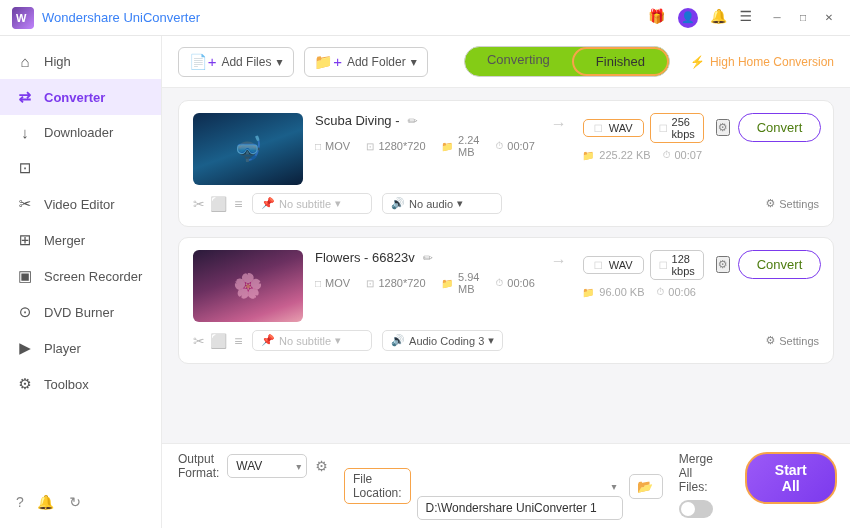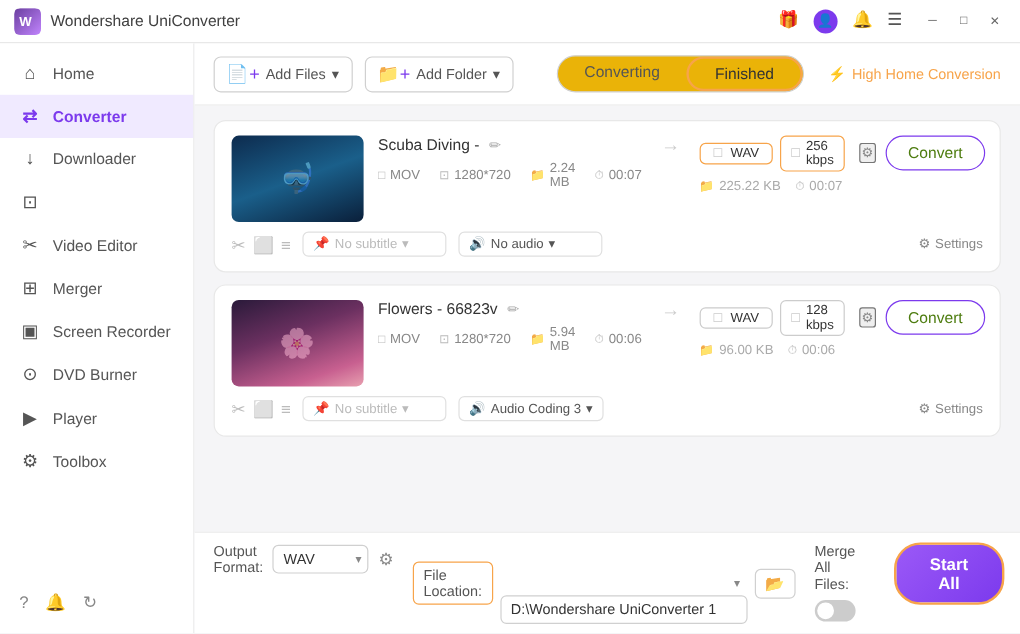--- a/index.html
+++ b/index.html
@@ -17,21 +17,21 @@
     }
     .titlebar-logo {
       width: 22px; height: 22px;
       background: linear-gradient(135deg, #6b3fa0 0%, #a855f7 100%);
       border-radius: 5px;
       margin-right: 8px;
       flex-shrink: 0;
     }
     .titlebar-title {
       font-size: 13px;
-      color: #404040;
+      color: #3b82f6;
       flex: 1;
     }
     .titlebar-controls {
       display: flex;
       gap: 8px;
       align-items: center;
     }
     .titlebar-btn {
       width: 18px; height: 18px;
       border-radius: 50%;
@@ -120,21 +120,21 @@
       border-radius: 6px;
       padding: 5px 10px;
       font-size: 12px;
       color: #555;
       background: #fff;
       cursor: pointer;
     }
     .toolbar-btn .tb-icon { font-size: 15px; color: #7c3aed; }
     .tab-group {
       display: flex;
-      background: #eab308;
+      background: #84cc16;
       border: 1px solid #d0d0d0;
       border-radius: 20px;
       overflow: hidden;
       margin-left: auto;
       margin-right: 10px;
     }
     .tab-item {
       padding: 5px 22px;
       font-size: 13px;
       color: #555;
@@ -442,21 +442,21 @@
     <div class="titlebar-btn">✕</div>
   </div>
 </div>
 
 <div class="main-layout">
 
   <div class="sidebar">
     <nav class="sidebar-nav">
       <div class="sidebar-item">
         <span class="si-icon">⌂</span>
-        <span>Home</span>
+        <span>High</span>
       </div>
       <div class="sidebar-item active">
         <span class="si-icon">⇄</span>
         <span>Converter</span>
       </div>
       <div class="sidebar-item">
         <span class="si-icon">↓</span>
         <span>Downloader</span>
       </div>
       <div class="sidebar-item">

